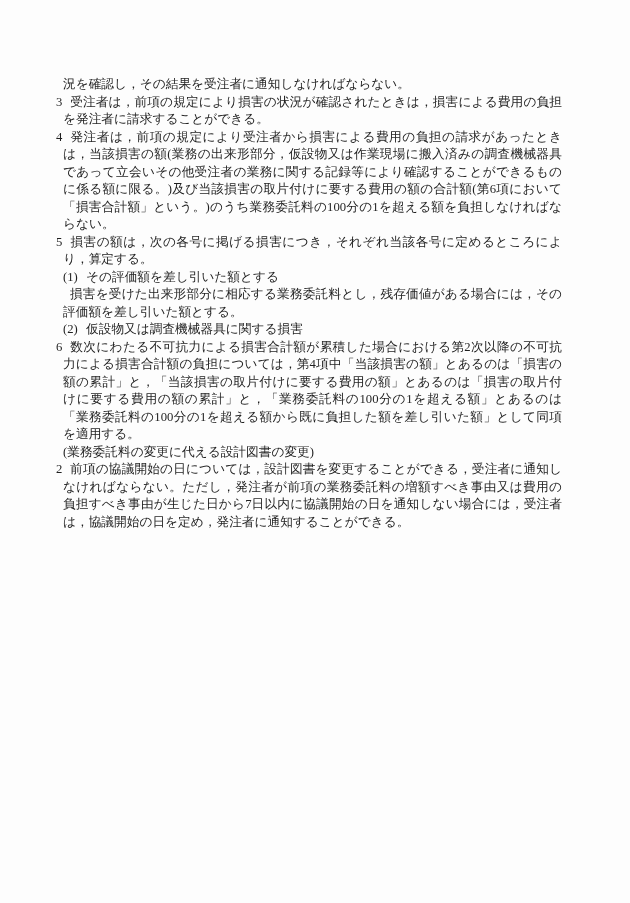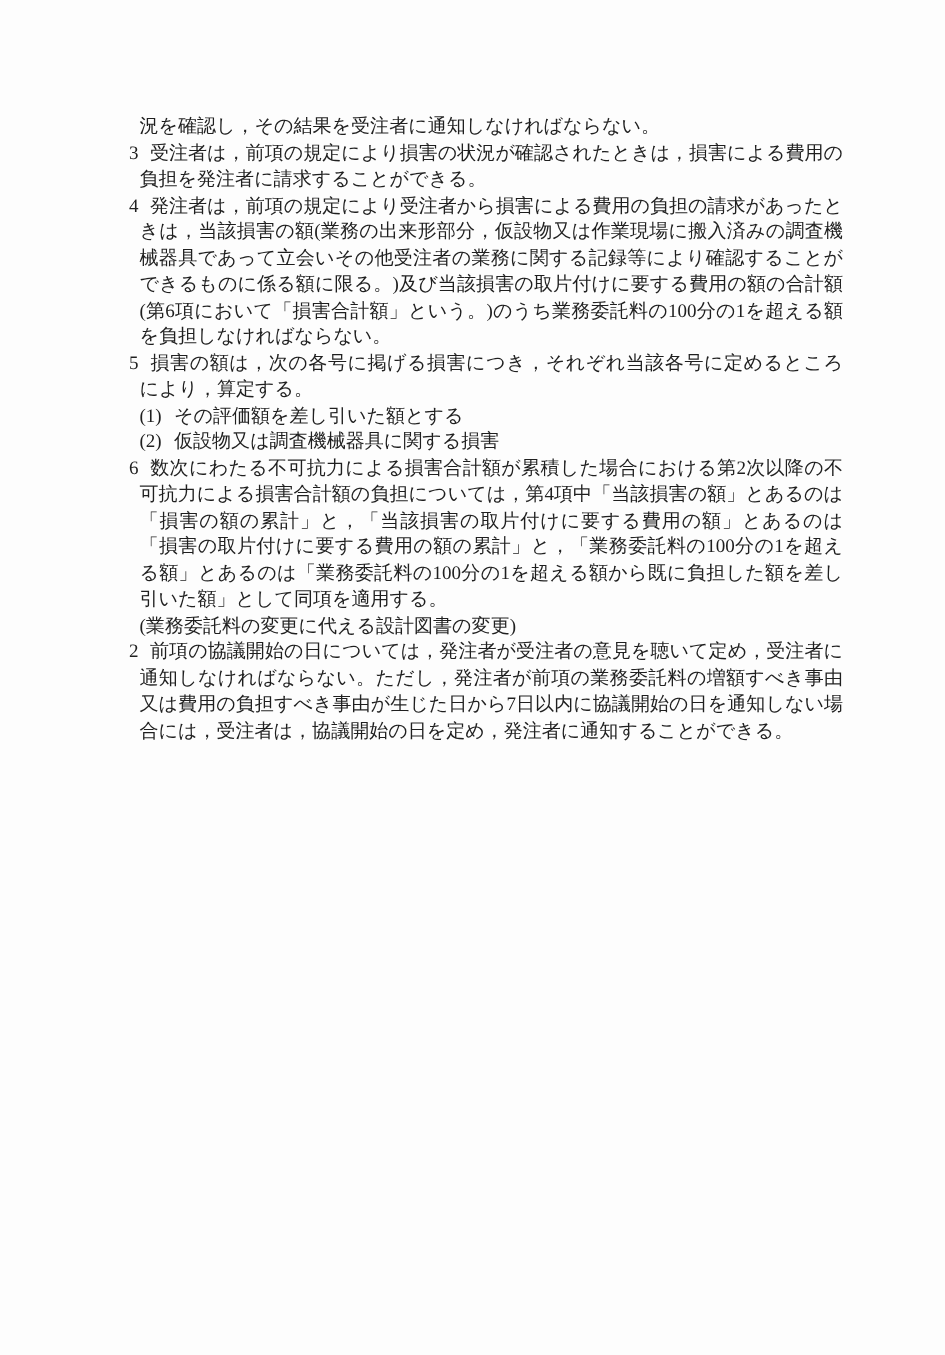--- a/index.html
+++ b/index.html
@@ -17,21 +17,20 @@
     font-family: "Liberation Serif", "DejaVu Serif", serif;
     color: #1f1f1f;
   }
   .doc {
     box-sizing: border-box;
     padding: 76px 68px 0 63px;
     font-size: 12.7px;
     line-height: 17.5px;
     text-align: justify;
     text-justify: inter-ideograph;
-    margin-left: 30px;
   }
   .doc p {
     margin: 0;
     padding: 0;
   }
   
   .b-cont { padding-left: 13px; }
   
   .b-num { padding-left: 7px; text-indent: -7px; }
   .b-num .num {
@@ -64,27 +63,28 @@
     <p class="b-cont"><span>況を確認し，その結果を受注者に通知しなければならない。</span></p>
 
     <p class="b-num"><span class="num">3</span><span>受注者は，前項の規定により損害の状況が確認されたときは，損害による費用の負担を発注者に請求することができる。</span></p>
 
     <p class="b-num"><span class="num">4</span><span>発注者は，前項の規定により受注者から損害による費用の負担の請求があったときは，当該損害の額(業務の出来形部分，仮設物又は作業現場に搬入済みの調査機械器具であって立会いその他受注者の業務に関する記録等により確認することができるものに係る額に限る。)及び当該損害の取片付けに要する費用の額の合計額(第6項において「損害合計額」という。)のうち業務委託料の100分の1を超える額を負担しなければならない。</span></p>
 
     <p class="b-num"><span class="num">5</span><span>損害の額は，次の各号に掲げる損害につき，それぞれ当該各号に定めるところにより，算定する。</span></p>
 
     <p class="b-item"><span class="inum">(1)</span><span>その評価額を差し引いた額とする</span></p>
 
+    <p class="b-itembody"><span>損害を受けた出来形部分に相応する業務委託料とし，残存価値がある場合には，その評価額を差し引いた額とする。</span></p>
 
     <p class="b-item"><span class="inum">(2)</span><span>仮設物又は調査機械器具に関する損害</span></p>
 
 
     <p class="b-num"><span class="num">6</span><span>数次にわたる不可抗力による損害合計額が累積した場合における第2次以降の不可抗力による損害合計額の負担については，第4項中「当該損害の額」とあるのは「損害の額の累計」と，「当該損害の取片付けに要する費用の額」とあるのは「損害の取片付けに要する費用の額の累計」と，「業務委託料の100分の1を超える額」とあるのは「業務委託料の100分の1を超える額から既に負担した額を差し引いた額」として同項を適用する。</span></p>
 
     <p class="b-label"><span>(業務委託料の変更に代える設計図書の変更)</span></p>
 
 
-    <p class="b-num"><span class="num">2</span><span>前項の協議開始の日については，発注者が受注者の意見を聴いて定め，受注者に通知しなければならない。ただし，発注者が前項の業務委託料の増額すべき事由又は費用の負担すべき事由が生じた日から7日以内に協議開始の日を通知しない場合には，受注者は，協議開始の日を定め，発注者に通知することができる。</span></p>
+    <p class="b-num"><span class="num">2</span><span>前項の協議開始の日については，設計図書を変更することができる，受注者に通知しなければならない。ただし，発注者が前項の業務委託料の増額すべき事由又は費用の負担すべき事由が生じた日から7日以内に協議開始の日を通知しない場合には，受注者は，協議開始の日を定め，発注者に通知することができる。</span></p>
 
 
 
   </div>
 </div>
 
 </body></html>

